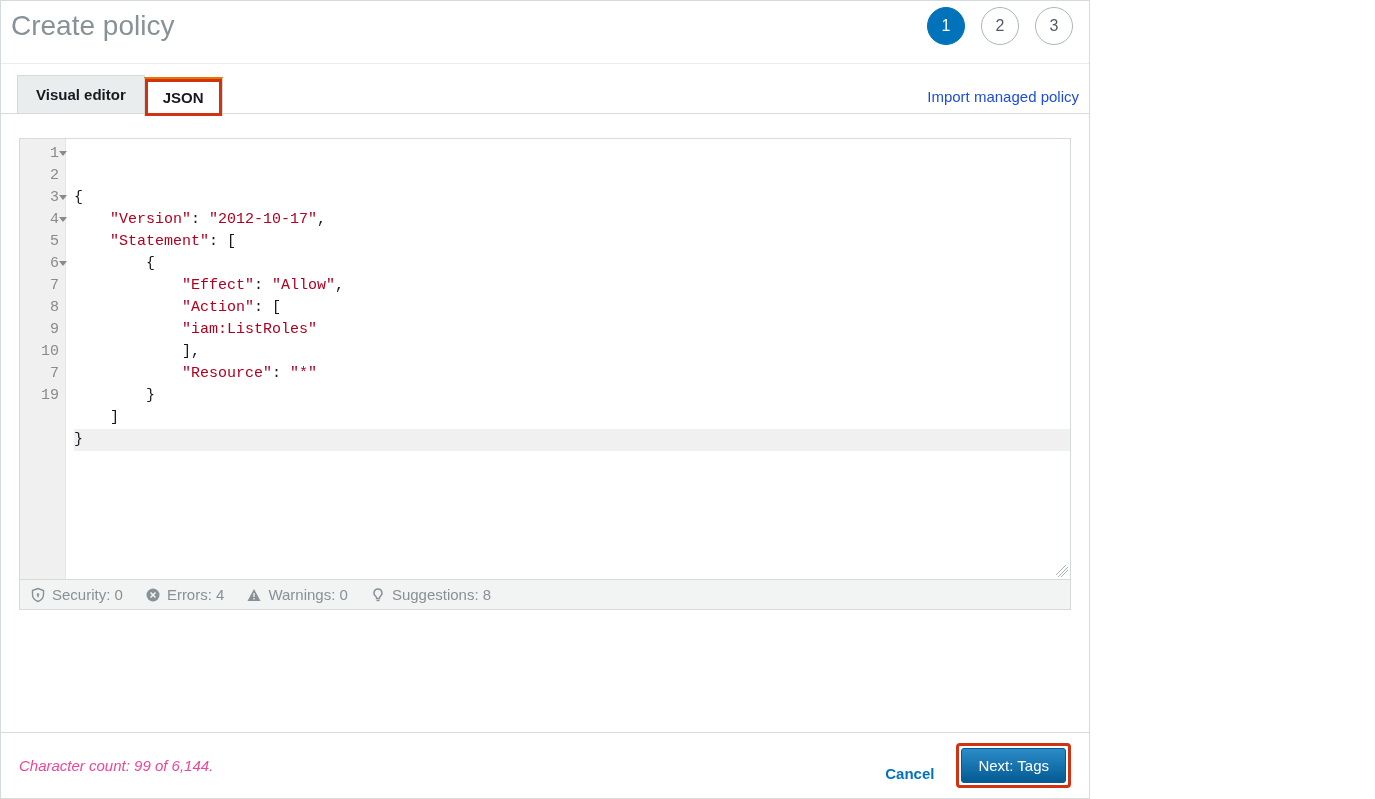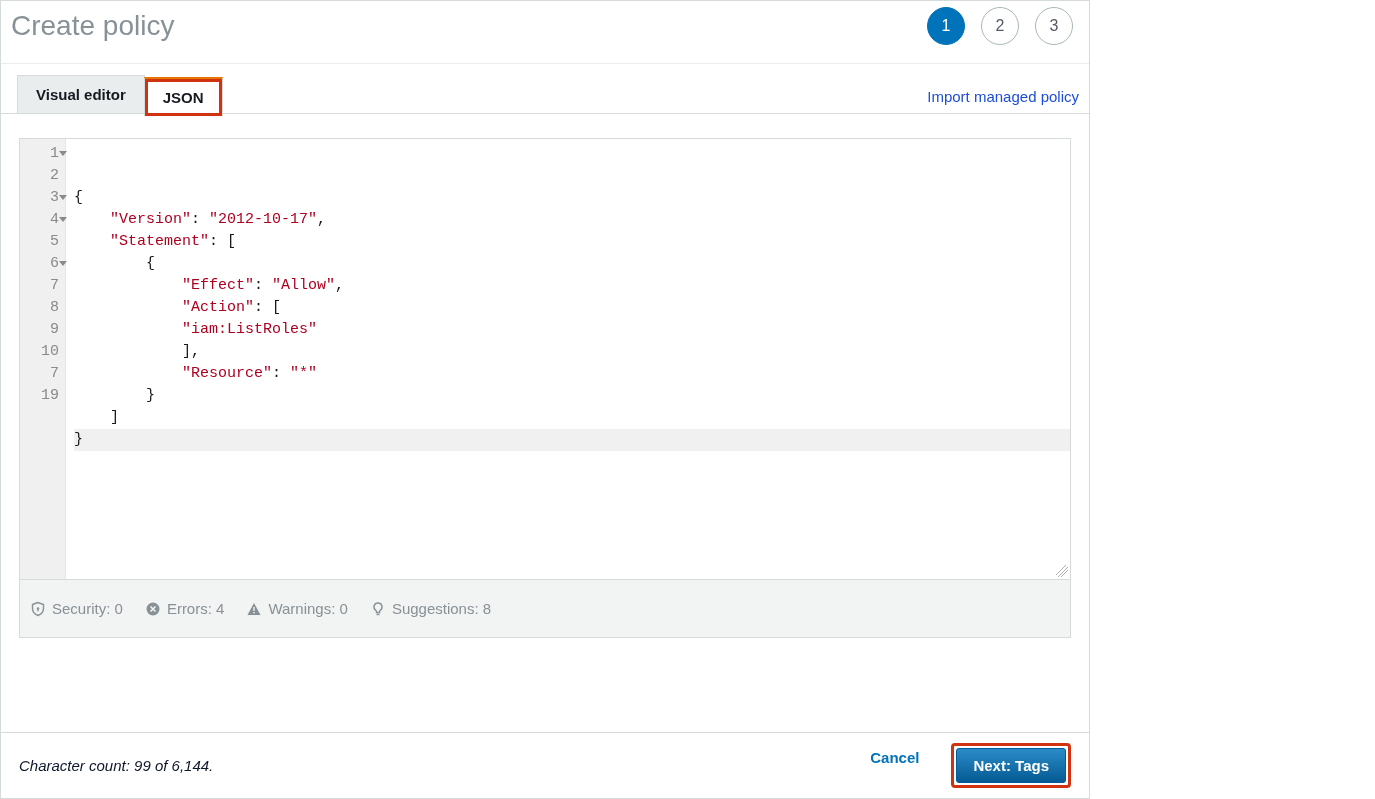--- a/index.html
+++ b/index.html
@@ -22,28 +22,28 @@
   .gutter{background:#f0f0f0;color:#8a8a8a;text-align:right;padding:4px 6px 4px 0;width:46px;box-sizing:border-box;user-select:none;line-height:22px;border-right:1px solid #e6e6e6;}
   .gutter .ln{position:relative;}
   .fold{position:absolute;right:-8px;top:8px;width:0;height:0;border-left:4px solid transparent;border-right:4px solid transparent;border-top:5px solid #8a8a8a;}
   .code{padding:4px 0 4px 8px;line-height:22px;white-space:pre;flex:1;overflow:auto;position:relative;}
   .code .line{height:22px;}
   .code .line.cursor-line{background:#f0f0f0;}
   .str{color:#b00020;}
   .resize-handle{position:absolute;right:2px;bottom:2px;width:14px;height:14px;}
   .resize-handle::before{content:"";position:absolute;right:0;bottom:0;width:12px;height:12px;background:
     linear-gradient(135deg,transparent 0 40%,#b0b0b0 40% 45%,transparent 45% 55%,#b0b0b0 55% 60%,transparent 60% 70%,#b0b0b0 70% 75%,transparent 75%);}
-  .status-bar{margin:0 18px;border:1px solid #d5dbdb;border-top:1px solid #d5dbdb;background:#f2f3f3;padding:20px 10px;display:flex;gap:22px;color:#879196;font-size:15px;align-items:flex-start;}
+  .status-bar{margin:0 18px;border:1px solid #d5dbdb;border-top:1px solid #d5dbdb;background:#f2f3f3;padding:6px 10px;display:flex;gap:22px;color:#879196;font-size:15px;align-items:flex-start;}
   .status-item{display:flex;align-items:center;gap:6px;}
   .icon{width:16px;height:16px;flex:0 0 16px;}
   .footer{position:absolute;left:0;right:0;bottom:0;border-top:1px solid #d5dbdb;padding:10px 18px;display:flex;align-items:center;justify-content:space-between;background:#fff;}
-  .char-count{font-style:italic;color:#0f172a;font-size:15px;}
-  .footer-actions{display:flex;align-items:flex-start;gap:24px;}
+  .char-count{font-style:italic;color:#ec4899;font-size:15px;}
+  .footer-actions{display:flex;align-items:flex-end;gap:14px;}
   .btn-cancel{color:#0073bb;background:none;border:none;font-size:15px;font-weight:700;cursor:pointer;padding:6px 8px;}
-  .btn-primary{background:#0073bb;background-image:linear-gradient(#2b8cc8,#045a93);color:#fff;border:1px solid #04599a;border-radius:3px;padding:8px 16px;font-size:15px;font-weight:700;cursor:pointer;}
+  .btn-primary{background:#0073bb;background-image:linear-gradient(#2b8cc8,#045a93);color:#fff;border:1px solid #04599a;border-radius:3px;padding:8px 16px;font-size:15px;font-weight:400;cursor:pointer;}
   .btn-primary-wrap{border:3px solid #d13212;border-radius:4px;padding:2px;}
   svg{display:block;}
 </style>
 </head>
 <body>
 
 <div class="page">
 
   <div class="header">
     <div class="title">Create policy</div>

